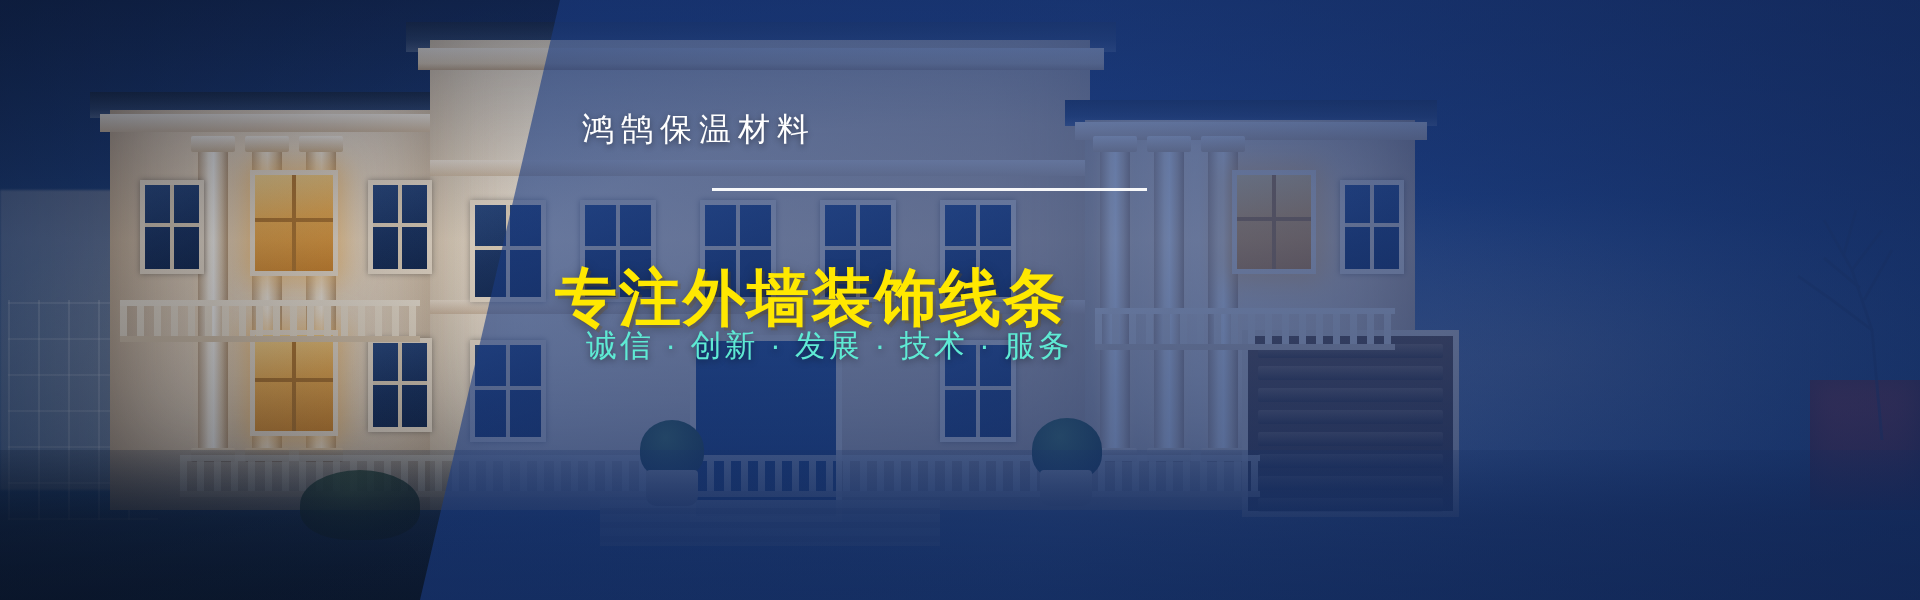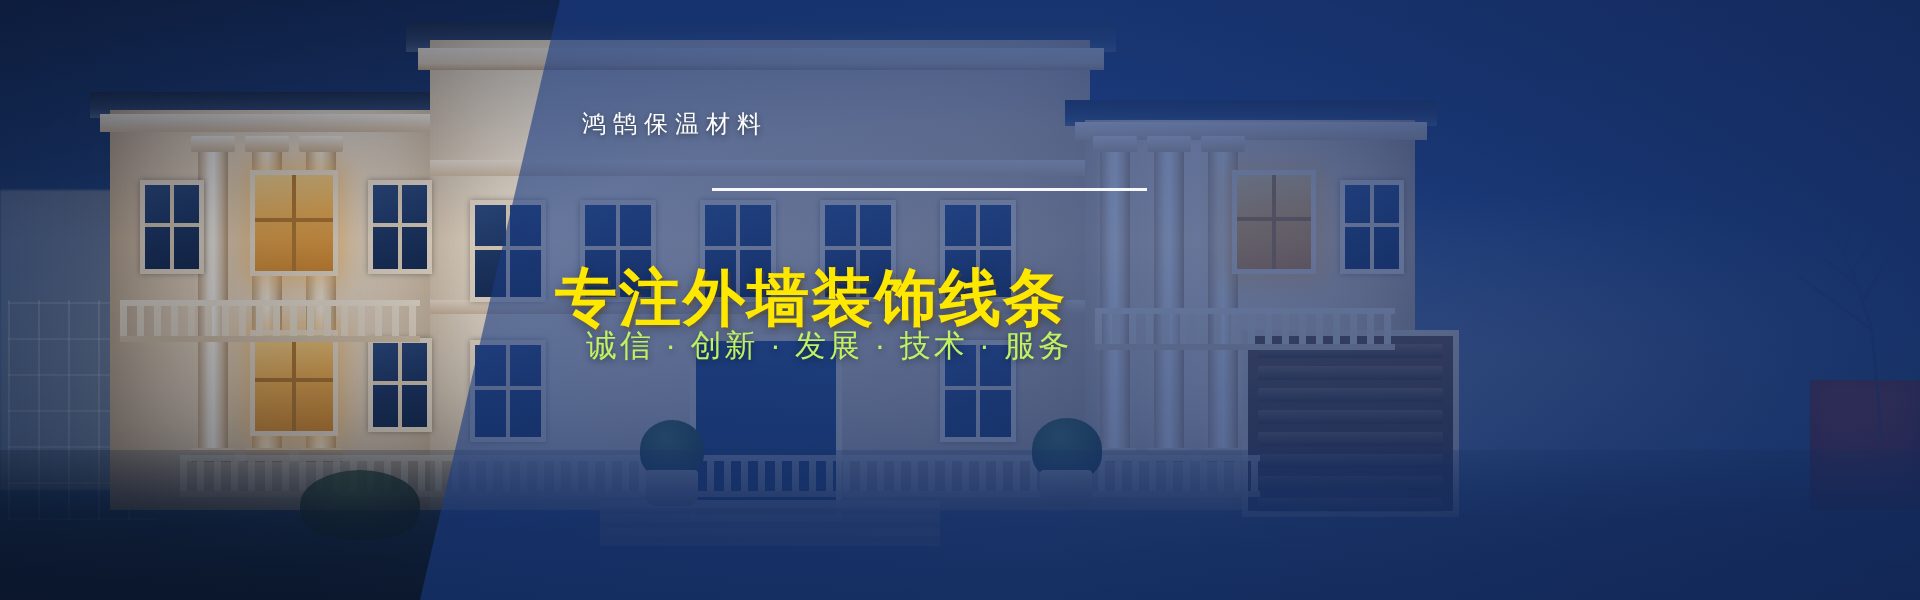--- a/index.html
+++ b/index.html
@@ -236,39 +236,39 @@
     background: linear-gradient(96deg, rgba(255,255,255,0.10) 0%, rgba(255,255,255,0.0) 3%);
     clip-path: polygon(560px 0px, 600px 0px, 460px 600px, 420px 600px);
   }
 
   
   .copy {
     position:absolute; left:560px; top:0; width:1360px; height:600px;
   }
   .brand {
     position:absolute; left:22px; top:108px;
-    font-size:24px; letter-spacing:7px; color:#ffffff;
+    font-size:32px; letter-spacing:7px; color:#ffffff;
     text-shadow: 0 2px 6px rgba(0,0,0,0.45);
     white-space:nowrap;
   }
   .rule {
     position:absolute; left:152px; top:188px; width:435px; height:3px;
     background:#ffffff; opacity:.95;
   }
   .head1, .head2 {
     position:absolute; left:-5px;
     font-size:62px; font-weight:bold; color:#ffe800;
     letter-spacing:2px; white-space:nowrap;
     text-shadow: 3px 3px 0 rgba(120,80,0,0.25), 0 3px 12px rgba(0,0,0,0.35);
   }
   .head1 { top:196px; }
   .head2 { top:256px; }
   .tag {
     position:absolute; left:26px; top:325px;
-    font-size:31px; color:#bef264; letter-spacing:3px;
+    font-size:31px; color:#5eead4; letter-spacing:3px;
     text-shadow: 0 2px 7px rgba(0,0,0,0.45);
     white-space:nowrap;
   }
 </style>
 </head>
 <body>
 
 <div class="banner">
 
   <div class="photo">

